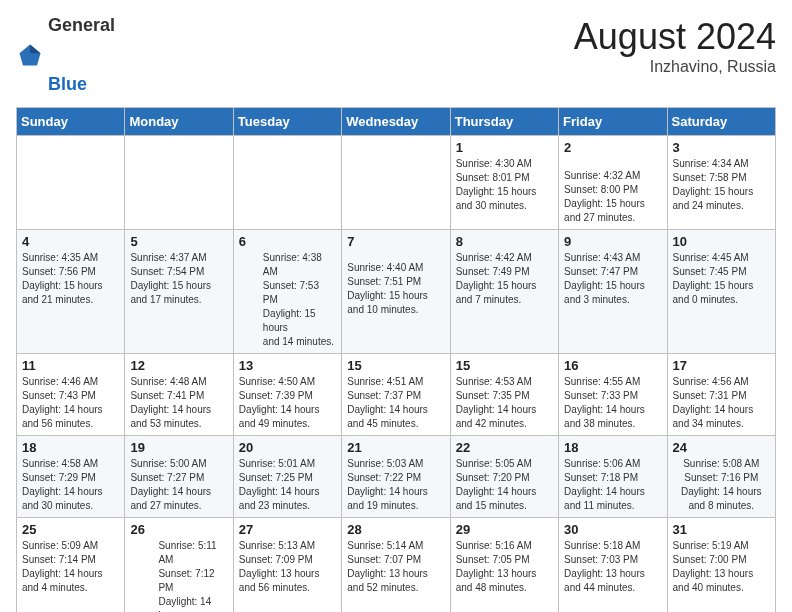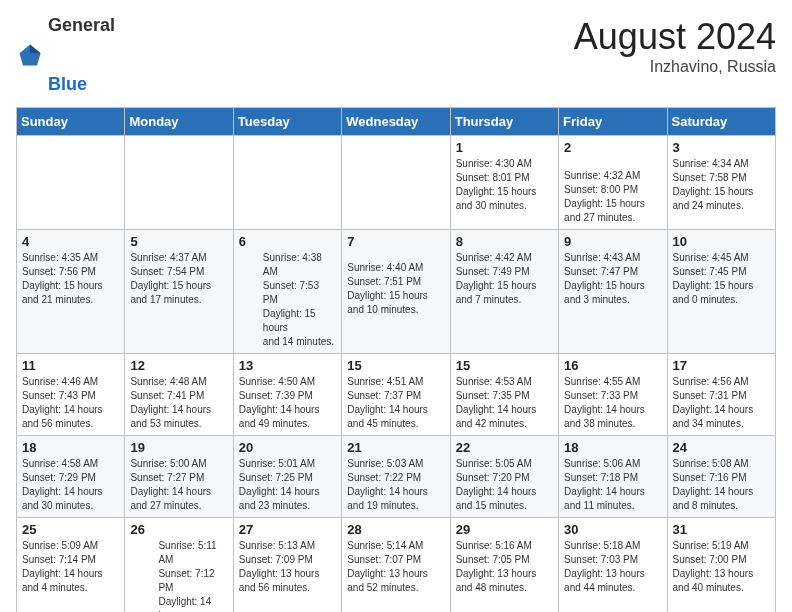--- a/index.html
+++ b/index.html
@@ -288,21 +288,21 @@
         </td>
         <td>
           <div class="day-number">18</div>
           <div class="day-info" style="white-space: pre-line;">Sunrise: 5:06 AM
 Sunset: 7:18 PM
 Daylight: 14 hours
 and 11 minutes.</div>
         </td>
         <td>
           <div class="day-number">24</div>
-          <div class="day-info" style="white-space: pre-line;">Sunrise: 5:08 AM
+          <div class="day-info" style="white-space: pre-line; text-align: center;">Sunrise: 5:08 AM
 Sunset: 7:16 PM
 Daylight: 14 hours
 and 8 minutes.</div>
         </td>
       </tr>
       <tr>
         <td>
           <div class="day-number">25</div>
           <div class="day-info" style="white-space: pre-line;">Sunrise: 5:09 AM
 Sunset: 7:14 PM

